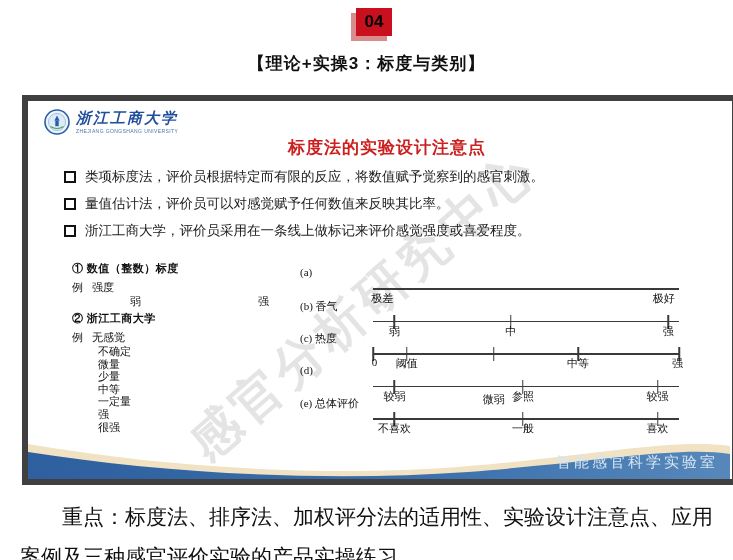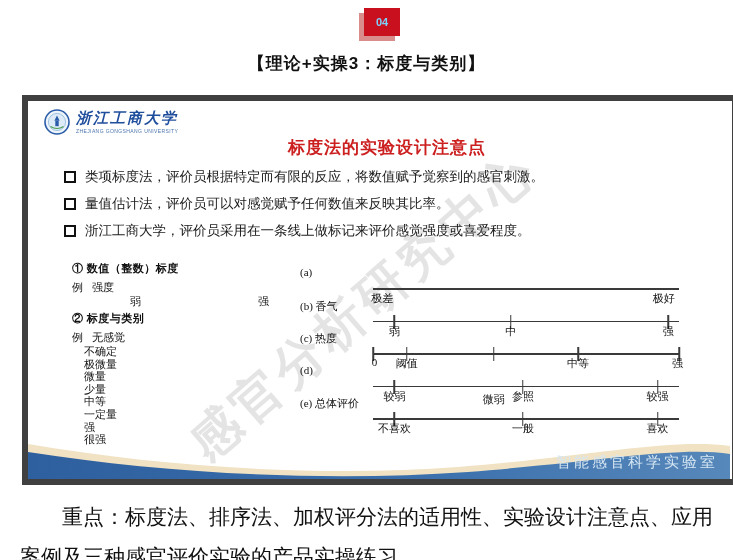--- a/index.html
+++ b/index.html
@@ -12,22 +12,22 @@
     --wave-blue-light:#5788bb;
     --footer-text:#d6e6f2;
   }
   html,body{margin:0;padding:0}
   body{
     width:733px;height:560px;position:relative;overflow:hidden;
     background:#ffffff;color:#1a1a1a;
     font-family:"Liberation Sans","DejaVu Sans",sans-serif;
   }
   .badge{
-    position:absolute;left:364px;top:8px;width:36px;height:28px;
-    background:var(--badge-red);color:#7dd3fc;font-weight:bold;font-size:11px;
+    position:absolute;left:356px;top:8px;width:36px;height:28px;
+    background:var(--badge-red);color:#000000;font-weight:bold;font-size:17px;
     display:flex;align-items:center;justify-content:center;
     box-shadow:-5px 5px 0 var(--badge-shadow);
   }
   .page-title{
     position:absolute;top:52px;left:0;width:100%;text-align:center;
     font-size:17px;font-weight:bold;margin:0;color:#111;letter-spacing:1px;
   }
   .slide{
     position:absolute;left:22px;top:95px;width:704px;height:378px;
     background:#fff;border:6px solid #404040;overflow:hidden;
@@ -55,21 +55,21 @@
   .lp1{margin-bottom:4px}
   .num-row{display:flex;align-items:center;height:14px}
   .ex-prefix{display:inline-block;width:20px}
   .ex-name{display:inline-block;margin-right:9px}
   .num{display:inline-block;width:17.5px;text-align:center}
   .anchor-row{position:relative;height:14px}
   .anchor-row .weak{position:absolute;left:58px}
   .anchor-row .strong{position:absolute;left:186px}
   .lp2{margin:3px 0 4px}
   .ex2-row{display:flex;height:14px}
-  .terms{margin-left:12px;margin-top:1px}
+  .terms{margin-left:26px;margin-top:1px}
   .term{line-height:12.6px;height:12.6px}
   
   .scales{
     position:absolute;left:272px;top:158px;width:400px;z-index:3;
     font-family:"Liberation Serif","DejaVu Serif",serif;font-size:11px;color:#111;
   }
   .scale-row{position:relative;height:32.5px}
   .scale-id{position:absolute;left:0;top:7px;white-space:nowrap}
   .line-area{position:absolute;left:73px;top:16px;width:306px;height:32.5px}
   .hline{position:absolute;left:0;right:0;top:13px;height:1.5px;background:#3a3a3a}
@@ -139,28 +139,27 @@
   <div class="left-panel">
     <div class="lp1">① 数值（整数）标度</div>
     <div class="num-row">
       <span class="ex-prefix">例</span>
       <span class="ex-name">强度</span>
     </div>
     <div class="anchor-row">
       <span class="weak">弱</span>
       <span class="strong">强</span>
     </div>
-    <div class="lp2">② 标度与类别</div>
+    <div class="lp2">② 浙江工商大学</div>
     <div class="ex2-row">
       <span class="ex-prefix">例</span>
       <span>无感觉</span>
     </div>
     <div class="terms" id="terms">
         <div class="term">不确定</div>
-        <div class="term">极微量</div>
         <div class="term">微量</div>
         <div class="term">少量</div>
         <div class="term">中等</div>
         <div class="term">一定量</div>
         <div class="term">强</div>
         <div class="term">很强</div>
       </div>
   </div>
 
   <div class="scales" id="scales">

